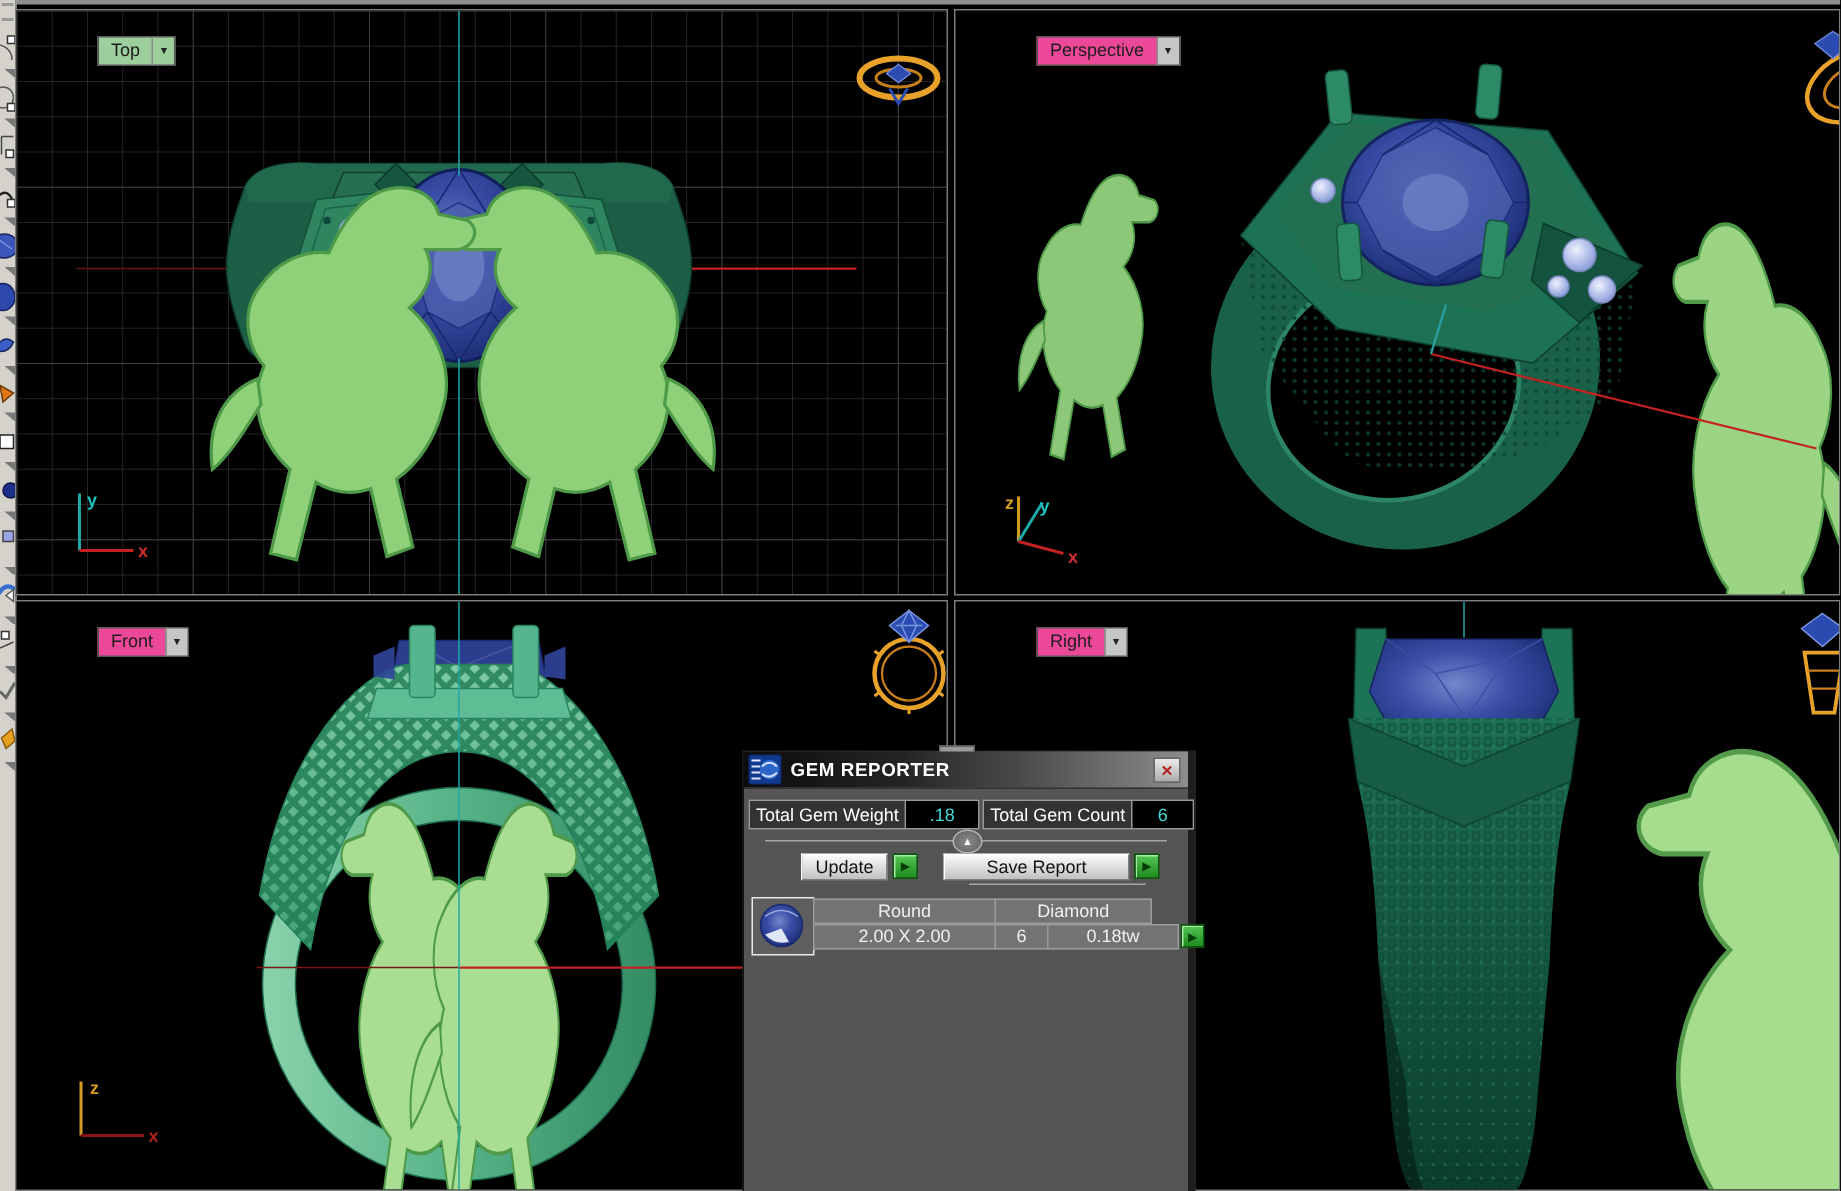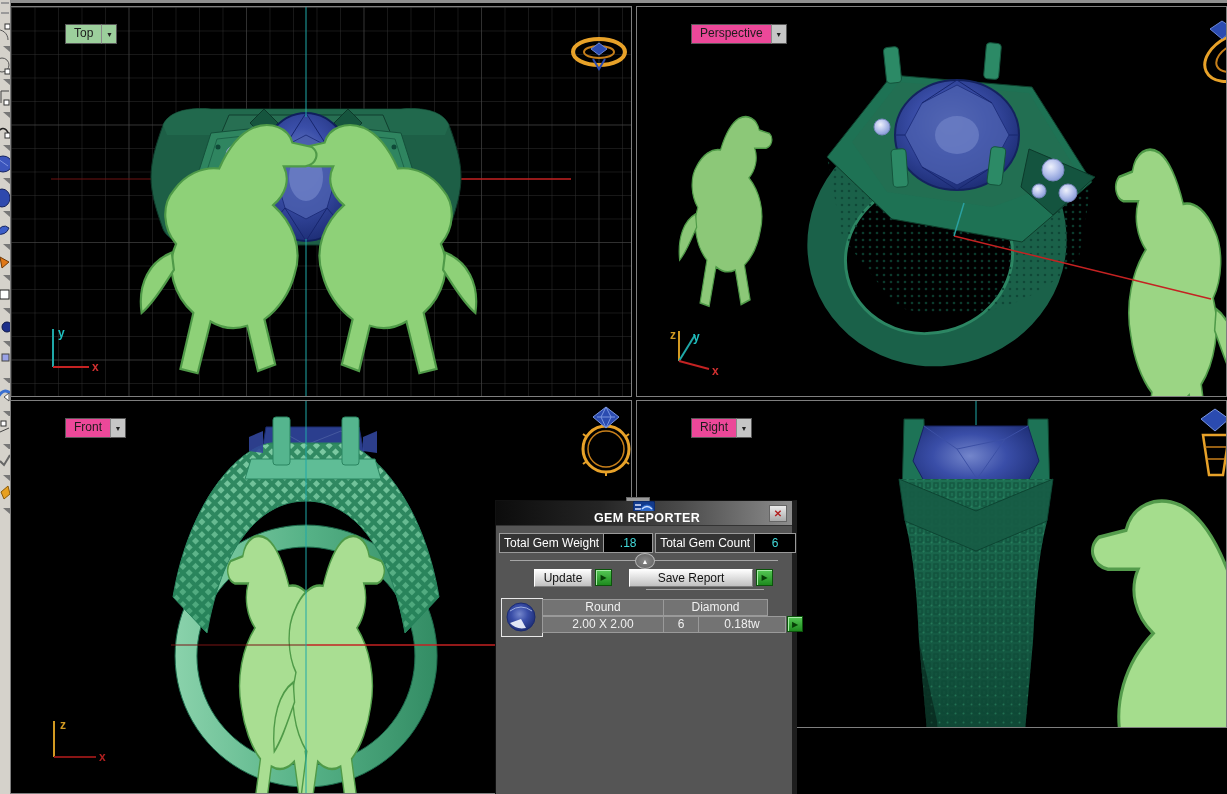--- a/index.html
+++ b/index.html
@@ -16,21 +16,21 @@
   .vp svg.canvas{position:absolute;left:0;top:0;}
   .tab{position:absolute;top:17px;left:6px;display:flex;font-size:12px;z-index:3;margin-left:48px;}
   .tab .tlabel{padding:1px 8px 3px 8px;background:#ec4899;border:1px solid #585858;border-right:1px solid #8a8a8a;color:#1c1c1c;}
   .tab .dd{width:14px;background:#c6c6c6;border:1px solid #585858;border-left:none;display:flex;align-items:center;justify-content:center;font-size:7px;color:#222;}
   .tab.green .tlabel,.tab.green .dd{background:#9ccf9c;}
   
   .dialog{position:absolute;left:495px;top:500px;width:296px;height:294px;background:#555;border:1px solid #111;
           border-right:5px solid #1e1e1e;box-sizing:content-box;z-index:10;color:#eee;}
   .dlg-notch{position:absolute;left:130px;top:-4px;width:22px;height:4px;background:#9a9a9a;border:1px solid #666;border-bottom:none;}
   .titlebar{position:relative;height:24px;background:linear-gradient(90deg,#0c0c0c 0%,#242424 35%,#4a4a4a 62%,#8d8d8d 100%);
-            display:flex;align-items:center;padding:0 3px;border-bottom:1px solid #333;flex-direction:column;}
+            display:flex;align-items:center;padding:0 3px;border-bottom:1px solid #333;}
   .title{margin-left:6px;font-size:12.5px;font-weight:bold;color:#fff;letter-spacing:.4px;}
   .closebtn{position:absolute;right:5px;top:4px;width:16px;height:15px;background:linear-gradient(#ececec,#aaa);
             border:1px solid #666;color:#b22020;font-size:10px;font-weight:bold;display:flex;align-items:center;justify-content:center;cursor:default;}
   .fields{display:flex;margin:7px 3px 0 3px;gap:2px;}
   .field{display:flex;border:1px solid #9a9a9a;background:#333;height:18px;}
   .flabel{padding:2px 4px 4px 4px;font-size:12px;color:#fff;white-space:nowrap;}
   .fvalue{background:#000;color:#42d8d8;font-size:12px;text-align:center;padding-top:2px;border-left:1px solid #9a9a9a;}
   .divider{position:relative;height:15px;}
   .divline{position:absolute;left:14px;right:14px;top:7px;border-top:1px solid #a5a5a5;}
   .collapse{position:absolute;left:50%;top:0;margin-left:-9px;width:18px;height:14px;border-radius:50%;
@@ -365,21 +365,21 @@
         <polygon points="595,6 608,16 595,27 582,16" fill="#2b4bb0" stroke="#7a96e0"></polygon>
         <path d="M586,16 h18 M595,6 L590,16 L595,27 L600,16 Z" fill="none" stroke="#7a96e0" stroke-width="1"></path>
       </g>
     </svg>
     <div class="tab">
       <span class="tlabel">Front</span>
       <span class="dd">▼</span>
     </div>
   </div>
 
-  <div class="vp" style="left:636px;top:400px;width:591px;height:328px;">
+  <div class="vp" style="left:636px;top:400px;width:591px;height:394px;">
     <svg class="canvas" width="589" height="392" viewBox="0 0 589 392">
       <rect width="589" height="392" fill="#000"></rect>
       <g>
         <path d="M267,18 L287,18 L289,95 L265,95 Z" fill="#1d7356" stroke="#0e3f2c"></path>
         <path d="M391,18 L411,18 L413,95 L389,95 Z" fill="#1d7356" stroke="#0e3f2c"></path>
         <path d="M287,25 L391,25 L402,60 L380,100 L298,100 L276,60 Z" fill="url(#gemBlue)" stroke="#16235f"></path>
         <path d="M287,25 L320,48 L368,38 L391,25 M320,48 L340,78 L368,38 M298,100 L340,78 L380,100" stroke="#3c50a5" fill="none"></path>
         <path d="M262,78 L416,78 L410,120 C400,160 398,200 396,240 L388,330 C386,360 380,388 374,392 L304,392 C298,388 292,360 290,330 L282,240 C280,200 278,160 268,120 Z" fill="url(#greenCol)" stroke="#0a criticals"></path>
         <path d="M262,78 L416,78 L410,120 C400,160 398,200 396,240 L388,330 C386,360 380,388 374,392 L304,392 C298,388 292,360 290,330 L282,240 C280,200 278,160 268,120 Z" fill="url(#tex)" opacity="0.55"></path>
         <path d="M262,78 L339,110 L416,78 L410,120 L339,150 L268,120 Z" fill="#175c45" stroke="#0c4230" opacity="0.9"></path>

